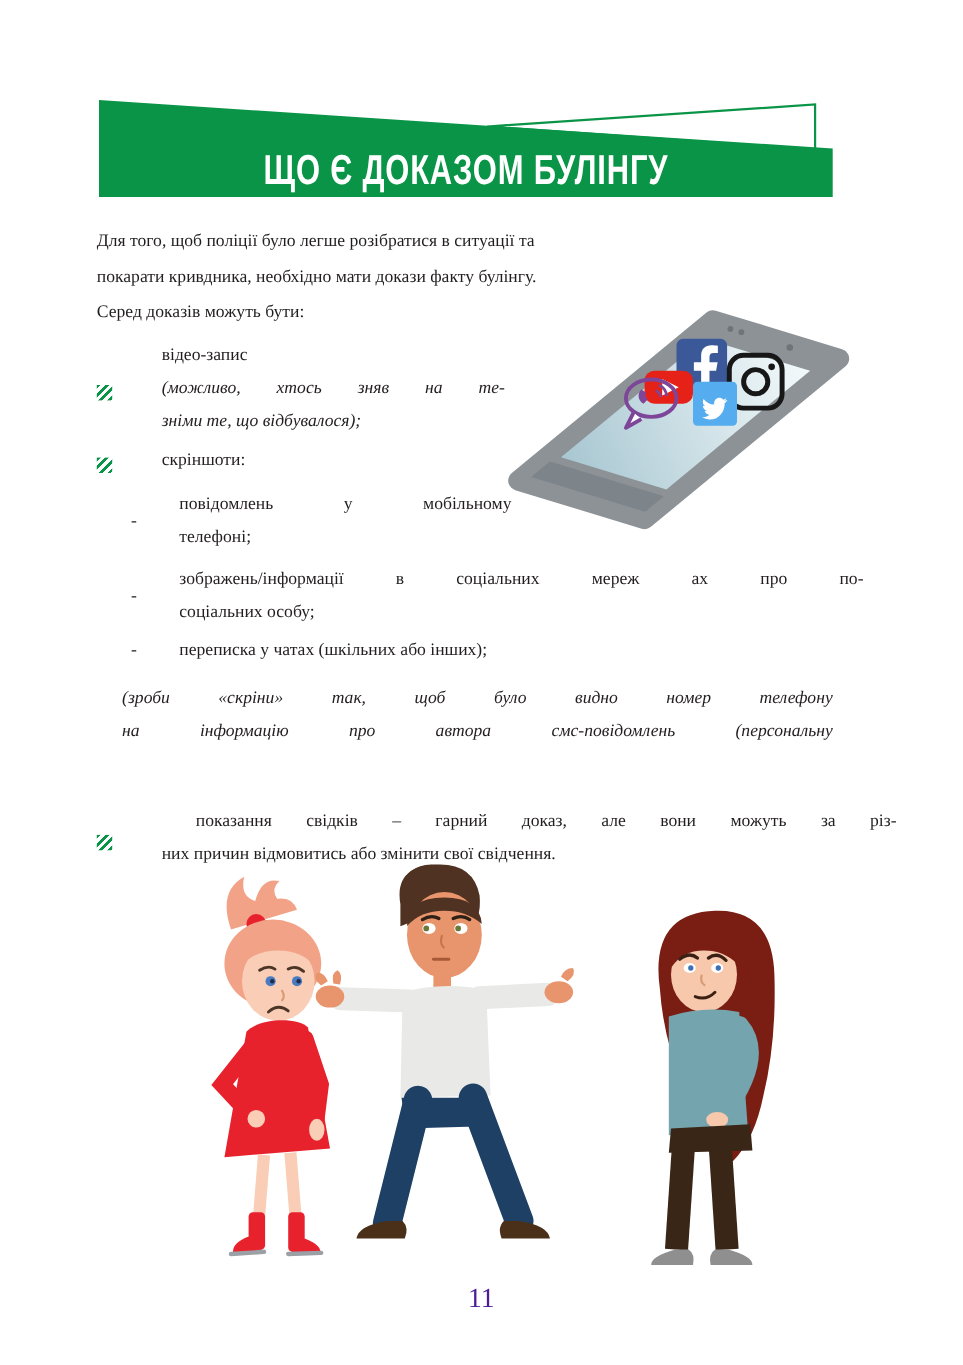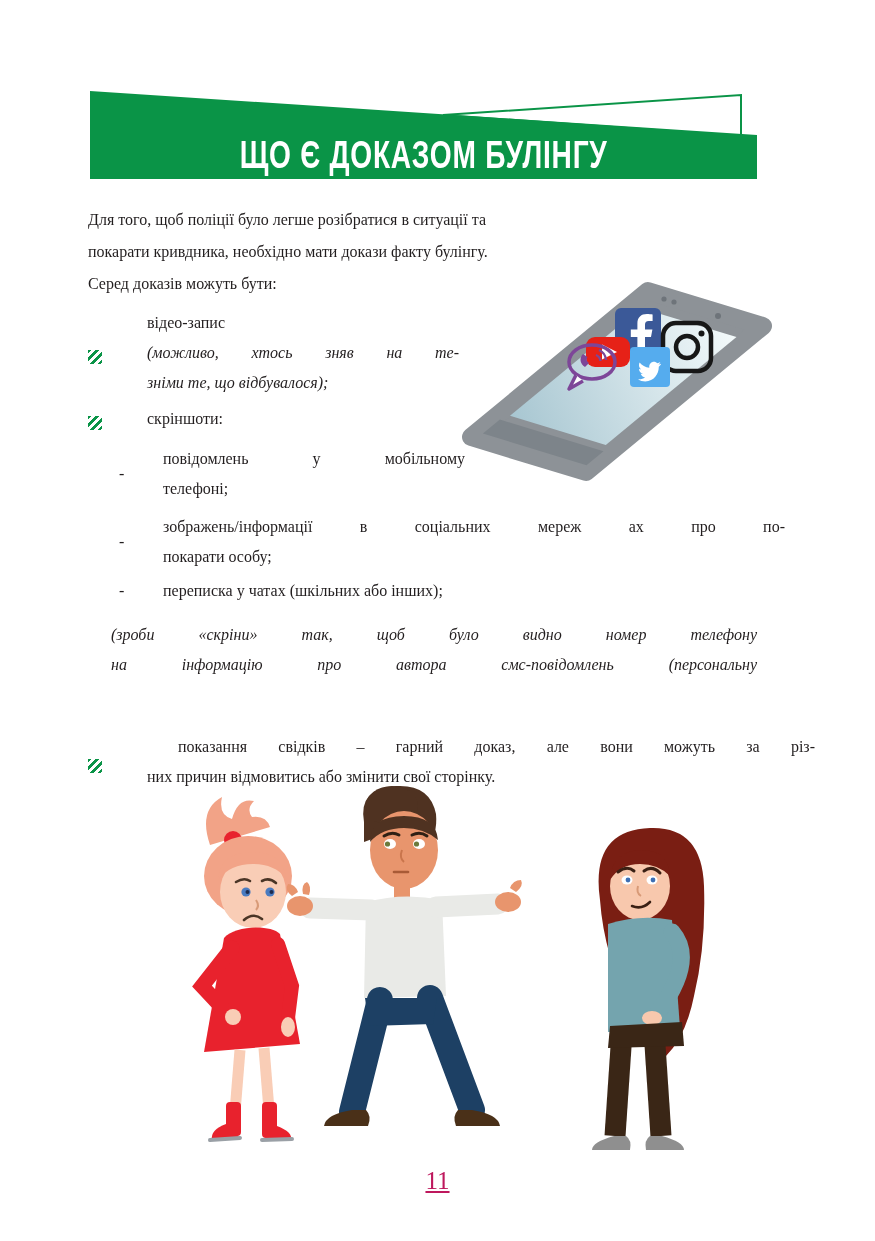--- a/index.html
+++ b/index.html
@@ -22,21 +22,21 @@
   .ital{font-style:italic;}
   .ln{white-space:nowrap;}
   .just{text-align:justify;text-align-last:justify;white-space:normal;}
   .row{display:flex;align-items:center;gap:28px;}
   .hatch{flex:none;display:inline-block;width:14px;height:14px;margin-top:8px;
          background:repeating-linear-gradient(135deg,#0a9447 0 2.5px,transparent 2.5px 5.5px);}
   .hatch-gap{margin-right:17px;}
   .dash{flex:none;display:inline-block;width:16px;}
 
   .pagenum{position:absolute;left:0;top:1167px;width:875px;text-align:center;
-           font-size:25px;color:#be185d;text-decoration:underline;}
+           font-size:25px;color:#4c1d95;}
 </style>
 </head>
 <body>
 
 <div class="page">
 
   <svg class="banner-svg" width="875" height="200" viewBox="0 0 875 200">
     <polygon points="443,115 741,95 741,136" fill="#ffffff" stroke="#0a9447" stroke-width="2"></polygon>
     <polygon points="90,91 757,135 757,179 90,179" fill="#0a9447"></polygon>
   </svg>
@@ -69,39 +69,39 @@
     <div>
       <div class="just" style="width:302px;">повідомлень у мобільному</div>
       <div class="ln">телефоні;</div>
     </div>
   </div>
 
   <div class="tb row" style="left:119px;top:512px;">
     <span class="dash">-</span>
     <div>
       <div class="just" style="width:622px;">зображень/інформації в соціальних мереж ах про по-</div>
-      <div class="ln">покарати особу;</div>
+      <div class="ln">соціальних особу;</div>
     </div>
   </div>
 
   <div class="tb row" style="left:119px;top:576px;">
     <span class="dash">-</span>
     <div class="ln">переписка у чатах (шкільних або інших);</div>
   </div>
 
   <div class="tb" style="left:111px;top:620px;">
     <div class="ital just" style="width:646px;">(зроби «скріни» так, щоб було видно номер телефону</div>
     <div class="ital just" style="width:646px;">на інформацію про автора смс-повідомлень (персональну</div>
   </div>
 
   <div class="tb row" style="left:88px;top:732px;">
     <span class="hatch hatch-gap"></span>
     <div>
       <div class="just" style="width:637px;margin-left:31px;">показання свідків – гарний доказ, але вони можуть за різ-</div>
-      <div class="ln">них причин відмовитись або змінити свої сторінку.</div>
+      <div class="ln">них причин відмовитись або змінити свої свідчення.</div>
     </div>
   </div>
 
   <svg class="abs" style="left:440px;top:270px;" width="380" height="225" viewBox="440 270 380 225">
     <defs>
       <linearGradient id="scr" gradientUnits="userSpaceOnUse" x1="735" y1="330" x2="515" y2="430">
         <stop offset="0" stop-color="#f4fafb"></stop>
         <stop offset="1" stop-color="#a7c6d1"></stop>
       </linearGradient>
     </defs>

